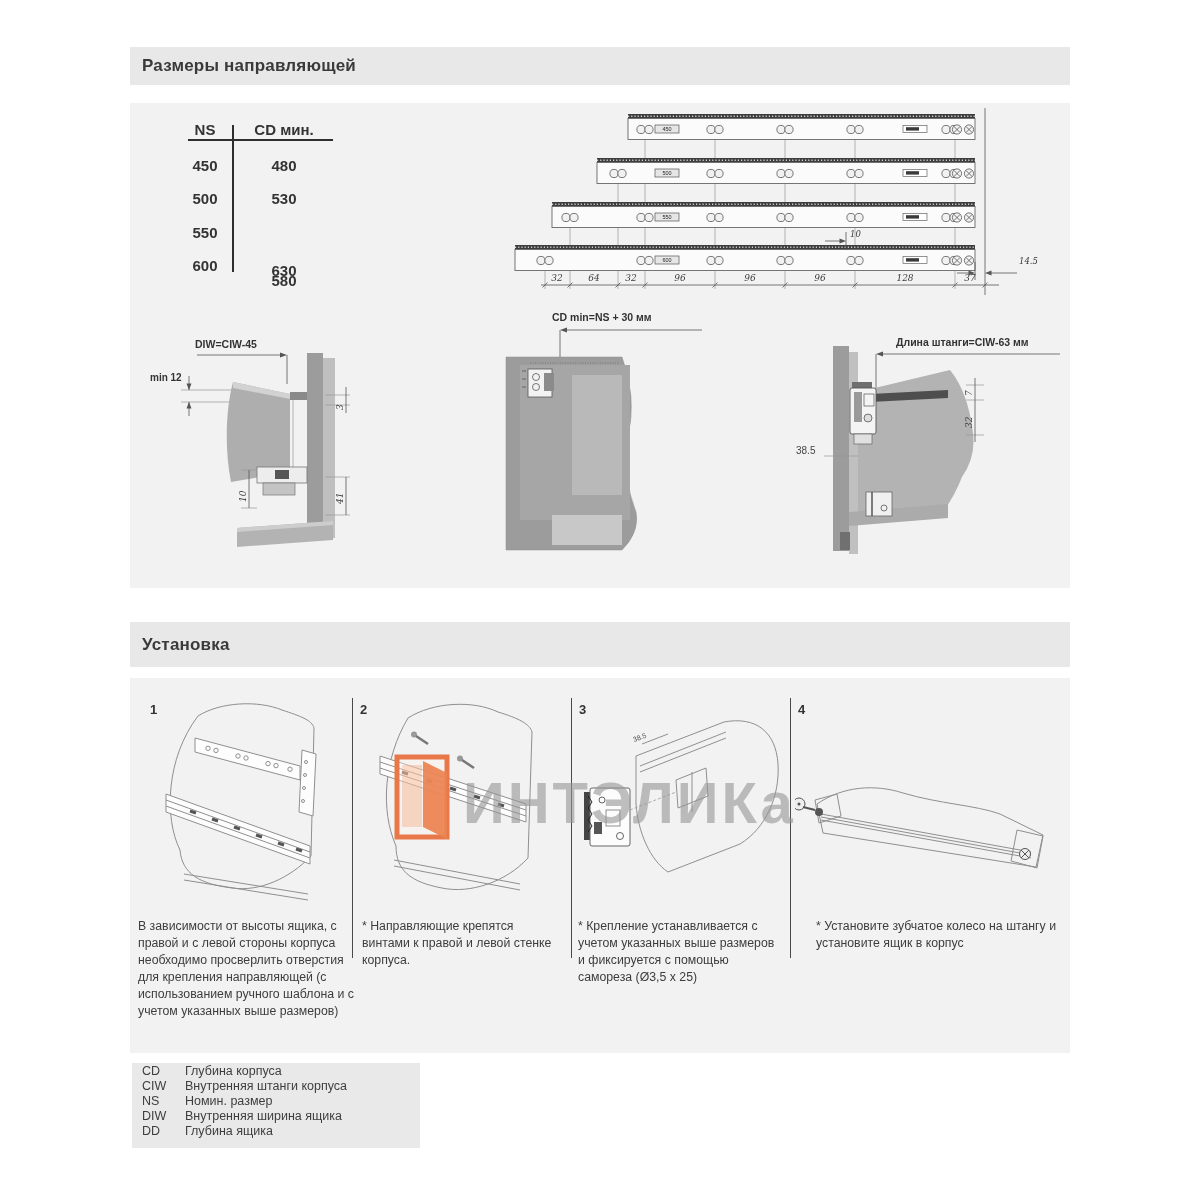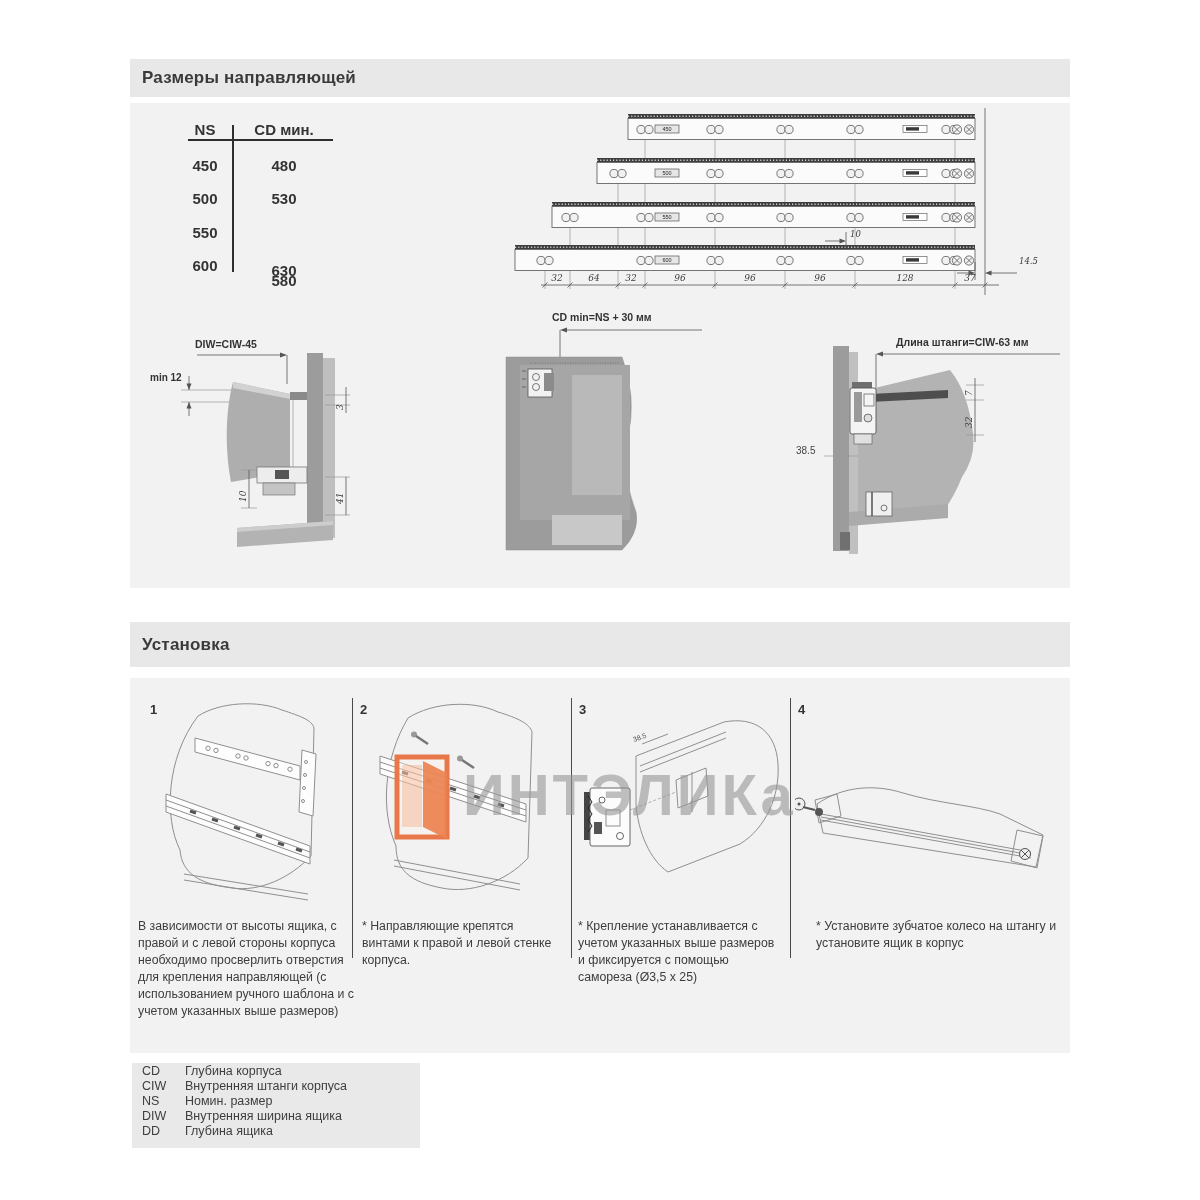--- a/index.html
+++ b/index.html
@@ -33,28 +33,28 @@
   .mark{stroke:#555;stroke-width:3;}
   
   .divline{position:absolute;width:1px;background:#4a4a4a;}
   .stepnum{position:absolute;font-size:13px;font-weight:700;color:#333;}
   .steptext{position:absolute;font-size:12.3px;line-height:17px;color:#3d3d3d;}
   
   .legend{position:absolute;left:132px;top:1063px;width:288px;height:85px;background:#e9e9e9;}
   .legrow{display:flex;font-size:12.5px;line-height:15px;color:#3e3e3e;}
   .legrow .a{width:43px;flex:none;}
   
-  .wm{position:absolute;left:393px;top:753px;display:flex;align-items:flex-start;pointer-events:none;}
+  .wm{position:absolute;left:393px;top:753px;display:flex;align-items:center;pointer-events:none;}
   .wmtext{font-size:58px;font-weight:700;letter-spacing:3px;color:rgba(148,148,148,.6);
           margin-left:12px;margin-top:8px;white-space:nowrap;}
 </style>
 </head>
 <body>
 
-<div class="abs bar" style="top:59px;height:38px;">
+<div class="abs bar" style="top:47px;height:38px;">
   <div class="t">Размеры направляющей</div>
 </div>
 
 <div class="abs panel" style="top:103px;height:485px;">
 
   <div>
     <div class="cell" style="left:45px;top:18px;width:60px;">NS</div>
     <div class="cell" style="left:114px;top:18px;width:80px;">CD мин.</div>
     <div class="tline" style="left:102px;top:22px;width:2px;height:147px;"></div>
     <div class="tline" style="left:58px;top:36px;width:145px;height:2px;"></div>

